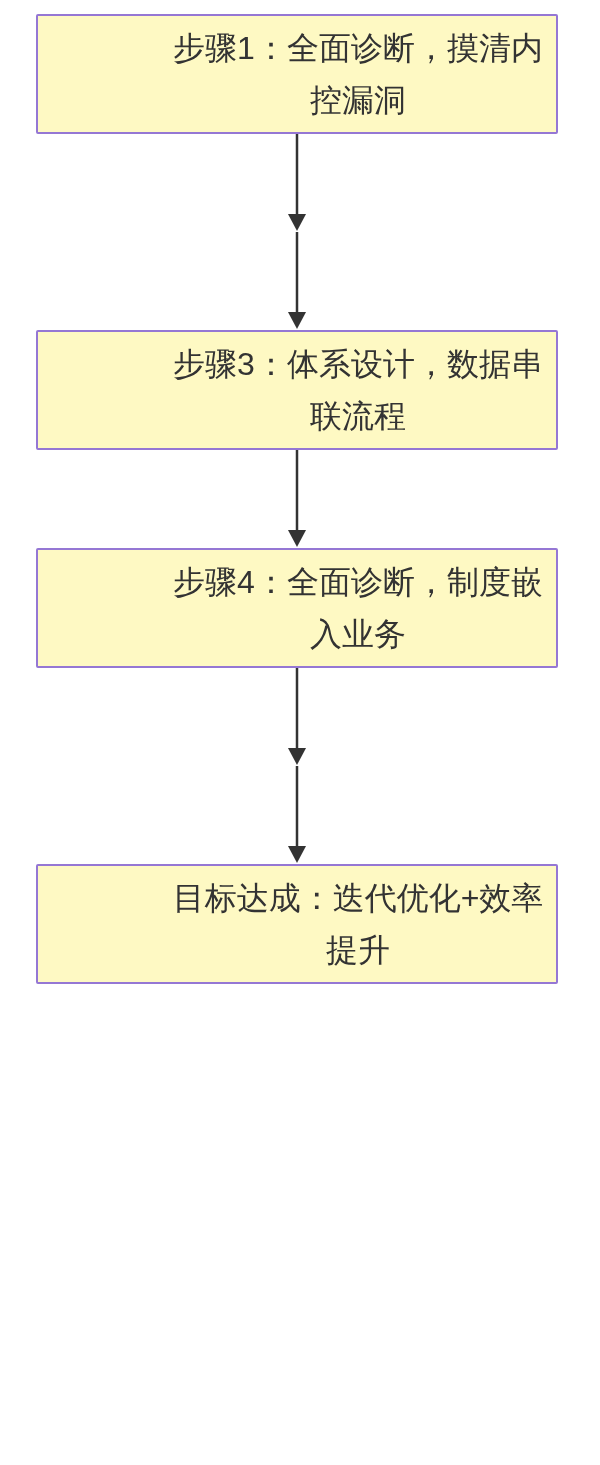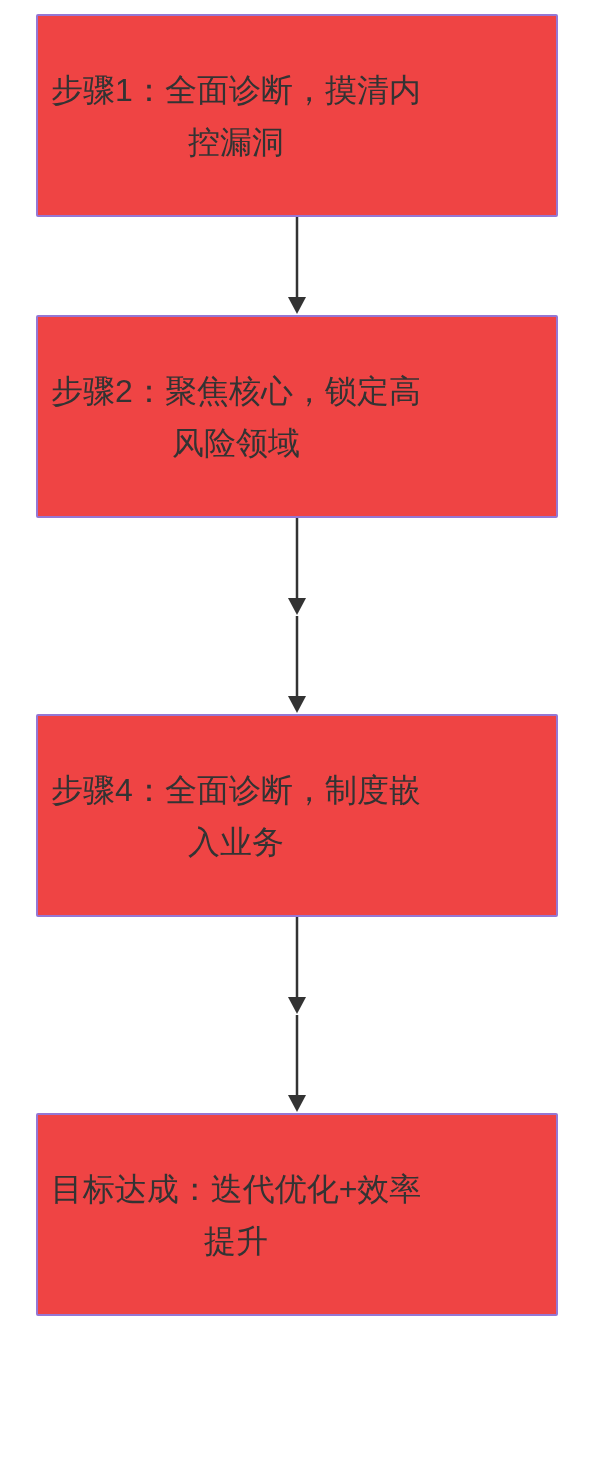--- a/index.html
+++ b/index.html
@@ -16,27 +16,27 @@
   .flow {
     padding-top: 14px;
     display: flex;
     flex-direction: column;
     align-items: flex-start;
   }
   .node {
     box-sizing: border-box;
     margin-left: 36px;
     width: 522px;
-    height: 203px;
-    background: #ef4444;
+    height: 120px;
+    background: #fef9c3;
     border: 2px solid #9577D4;
     border-radius: 2px;
     display: flex;
     align-items: center;
-    justify-content: flex-start;
+    justify-content: flex-end;
   }
   .node-label {
     max-width: 396px;
     text-align: center;
     font-size: 32px;
     line-height: 52px;
     font-weight: 500;
     color: #333333;
     word-break: break-all;
   }
@@ -54,29 +54,29 @@
 
   <div class="node">
     <div class="node-label">步骤1：全面诊断，摸清内控漏洞</div>
   </div>
 
   <svg class="connector" viewBox="0 0 522 98" xmlns="http://www.w3.org/2000/svg">
     <line x1="261" y1="0" x2="261" y2="82" stroke="#333333" stroke-width="2.5"></line>
     <polygon points="261,97 252,80 270,80" fill="#333333"></polygon>
   </svg>
 
-  <div class="node">
-    <div class="node-label">步骤2：聚焦核心，锁定高风险领域</div>
-  </div>
 
   <svg class="connector" viewBox="0 0 522 98" xmlns="http://www.w3.org/2000/svg">
     <line x1="261" y1="0" x2="261" y2="82" stroke="#333333" stroke-width="2.5"></line>
     <polygon points="261,97 252,80 270,80" fill="#333333"></polygon>
   </svg>
 
+  <div class="node">
+    <div class="node-label">步骤3：体系设计，数据串联流程</div>
+  </div>
 
   <svg class="connector" viewBox="0 0 522 98" xmlns="http://www.w3.org/2000/svg">
     <line x1="261" y1="0" x2="261" y2="82" stroke="#333333" stroke-width="2.5"></line>
     <polygon points="261,97 252,80 270,80" fill="#333333"></polygon>
   </svg>
 
   <div class="node">
     <div class="node-label">步骤4：全面诊断，制度嵌入业务</div>
   </div>
 

